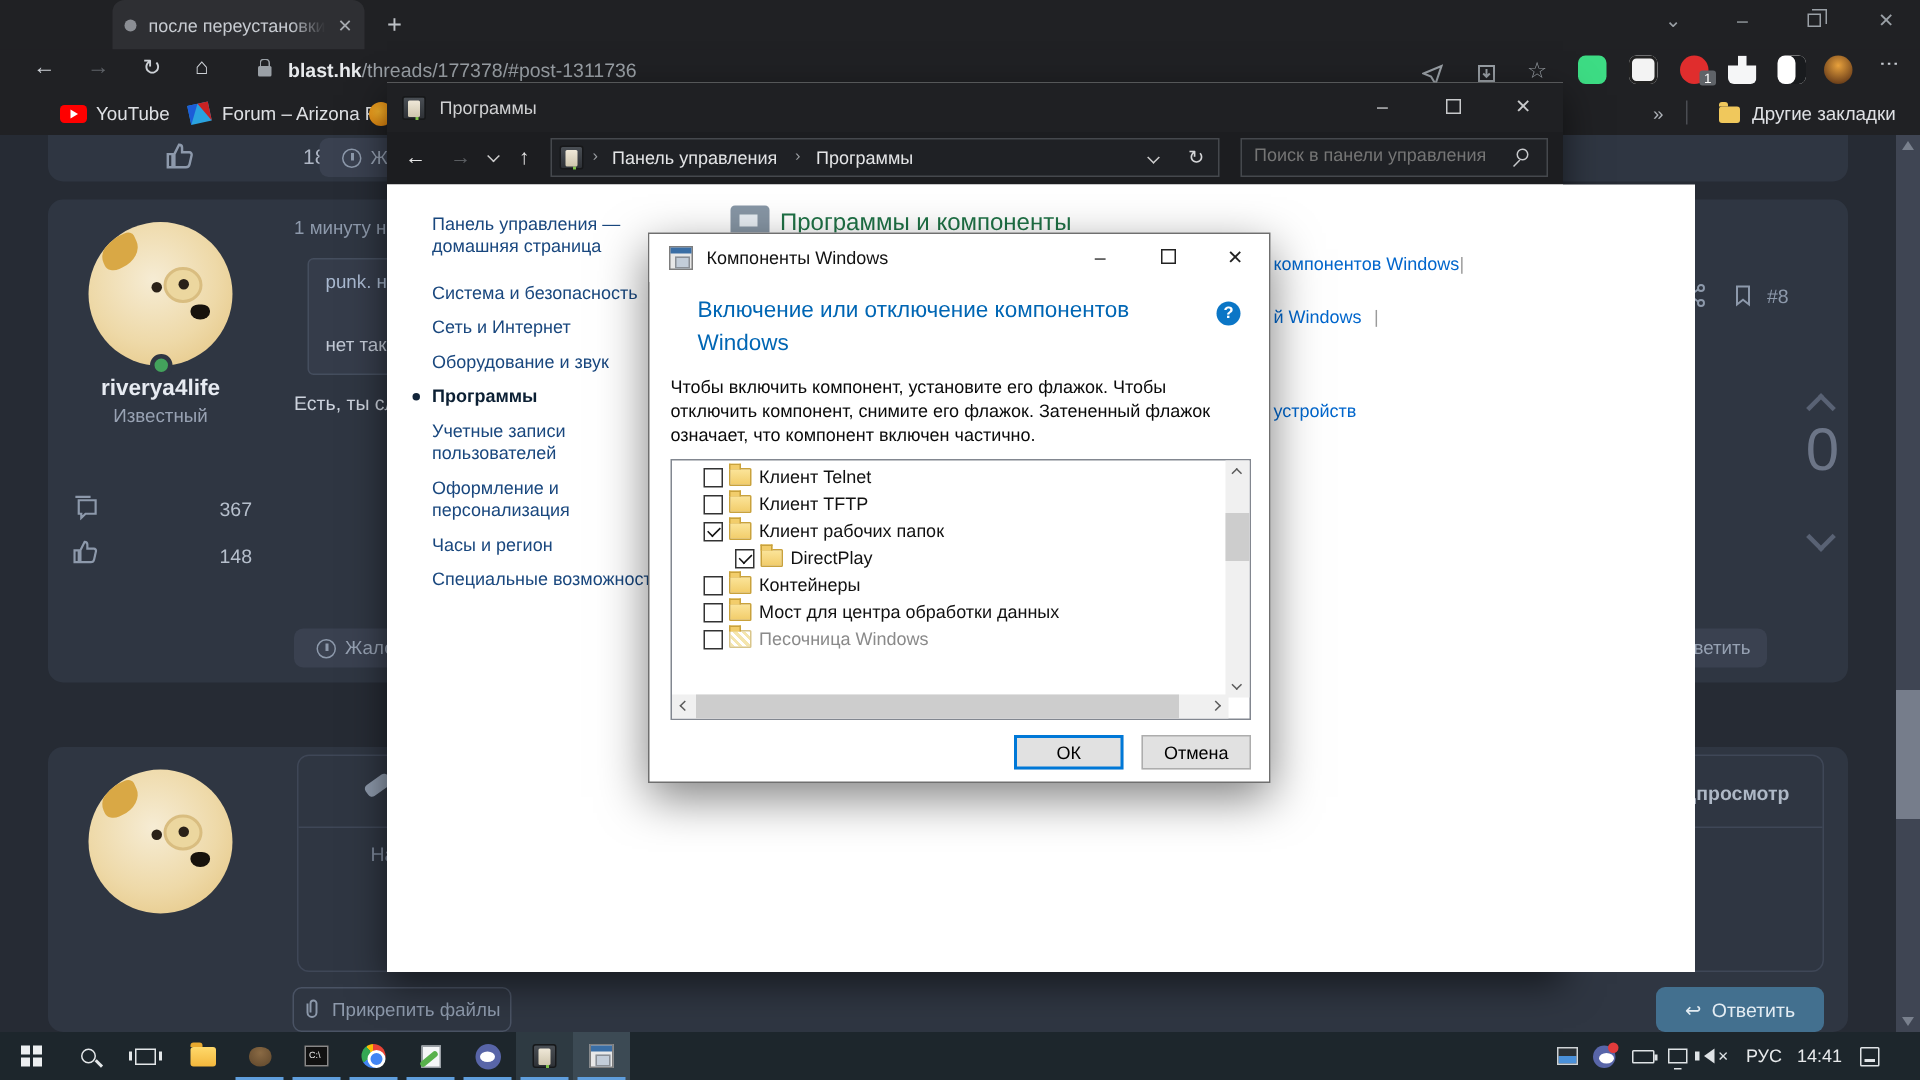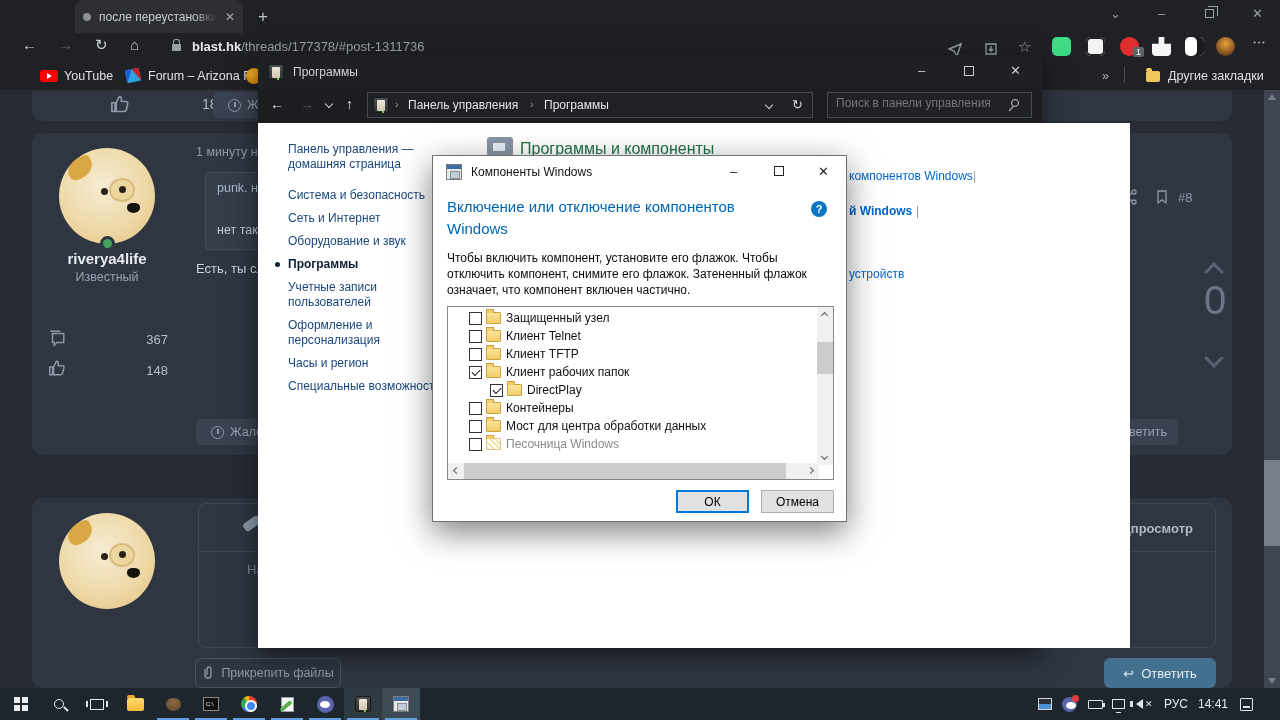--- a/index.html
+++ b/index.html
@@ -95,21 +95,21 @@
   .cat-ic { position:absolute; width:26px; height:22px; background:#8796a5; border-radius:3px; }
   .cat-ic::after{ content:""; position:absolute; left:6px; top:6px; width:12px; height:8px; background:#e8eef4; }
 
   
   .dlg { position:absolute; left:432px; top:155px; width:415px; height:367px; background:#fff;
     border:1px solid #6f6f6f; box-shadow:0 10px 30px rgba(0,0,0,.5); }
   .dlg-title { position:absolute; left:0; top:0; width:100%; height:32px; background:#fff;
     display:flex; align-items:center; font-size:12px; color:#111; }
   .dlg-ctl { position:absolute; top:0; width:45px; height:30px; display:flex; align-items:center;
     justify-content:center; color:#222; font-size:13px; }
-  .dlg-head { position:absolute; left:14px; top:40px; width:334px; font-size:15px; color:#0066b4; line-height:22px; }
+  .dlg-head { position:absolute; left:32px; top:40px; width:334px; font-size:15px; color:#0066b4; line-height:22px; }
   .help { position:absolute; left:378px; top:45px; width:16px; height:16px; border-radius:50%;
     background:#0b76c6; color:#fff; font-size:11px; font-weight:bold; text-align:center; line-height:16px; }
   .dlg-desc { position:absolute; left:14px; top:94px; width:362px; font-size:12px; color:#0a0a0a; line-height:16px; }
   .listbox { position:absolute; left:14px; top:150px; width:387px; height:174px; border:1px solid #828790; background:#fff; }
   .rows { position:absolute; left:0; top:2px; width:371px; height:156px; overflow:hidden; }
   .lrow { position:relative; height:18px; display:flex; align-items:center; font-size:12px; color:#111; }
   .cb { width:13px; height:13px; border:1px solid #333; background:#fff; position:relative; flex:0 0 auto; }
   .cb.on::after { content:""; position:absolute; left:2px; top:2px; width:7px; height:4px;
     border-left:1.6px solid #111; border-bottom:1.6px solid #111; transform:rotate(-45deg); }
   .exp { position:absolute; left:4px; top:4px; width:9px; height:9px; border:1px solid #878787; background:#fff; }
@@ -368,21 +368,21 @@
       <div class="it active">Программы</div>
       <div class="it">Учетные записи пользователей</div>
       <div class="it">Оформление и персонализация</div>
       <div class="it">Часы и регион</div>
       <div class="it">Специальные возможности</div>
     </div>
     <span class="cat-ic" style="left:229px;top:14px;"></span>
     <span class="abs" style="left:262px;top:17px;color:#1e7145;font-size:16px;white-space:nowrap;">Программы и компоненты</span>
     <span class="cp-link abs" style="left:591px;top:46px;white-space:nowrap;">компонентов Windows</span>
     <span class="abs" style="left:715px;top:46px;color:#9b9b9b;font-size:12px;">|</span>
-    <span class="cp-link abs" style="left:591px;top:81px;white-space:nowrap;font-weight:bold;">й Windows</span>
+    <span class="cp-link abs" style="left:591px;top:81px;white-space:nowrap;">й Windows</span>
     <span class="abs" style="left:658px;top:81px;color:#9b9b9b;font-size:12px;">|</span>
     <span class="cp-link abs" style="left:591px;top:144px;white-space:nowrap;">устройств</span>
   </div>
 </div>
 
 <div class="dlg">
   <div class="dlg-title">
     <span class="featico" style="margin-left:13px;"></span>
     <span style="margin-left:9px;">Компоненты Windows</span>
   </div>
@@ -391,25 +391,20 @@
       <span style="width:10px;height:10px;border:1.3px solid #222;display:inline-block;"></span>
     </div>
   <div class="dlg-ctl" style="left:368px;">✕</div>
 
   <div class="dlg-head">Включение или отключение компонентов Windows</div>
   <div class="help">?</div>
   <div class="dlg-desc">Чтобы включить компонент, установите его флажок. Чтобы отключить компонент, снимите его флажок. Затененный флажок означает, что компонент включен частично.</div>
 
   <div class="listbox">
     <div class="rows">
-      <div class="lrow" style="padding-left:21px;">
-        <span class="cb"></span>
-          <span class="fold"></span>
-          <span>Защищенный узел</span>
-      </div>
       <div class="lrow" style="padding-left:21px;">
         <span class="cb"></span>
           <span class="fold"></span>
           <span>Клиент Telnet</span>
       </div>
       <div class="lrow" style="padding-left:21px;">
         <span class="cb"></span>
           <span class="fold"></span>
           <span>Клиент TFTP</span>
       </div>

